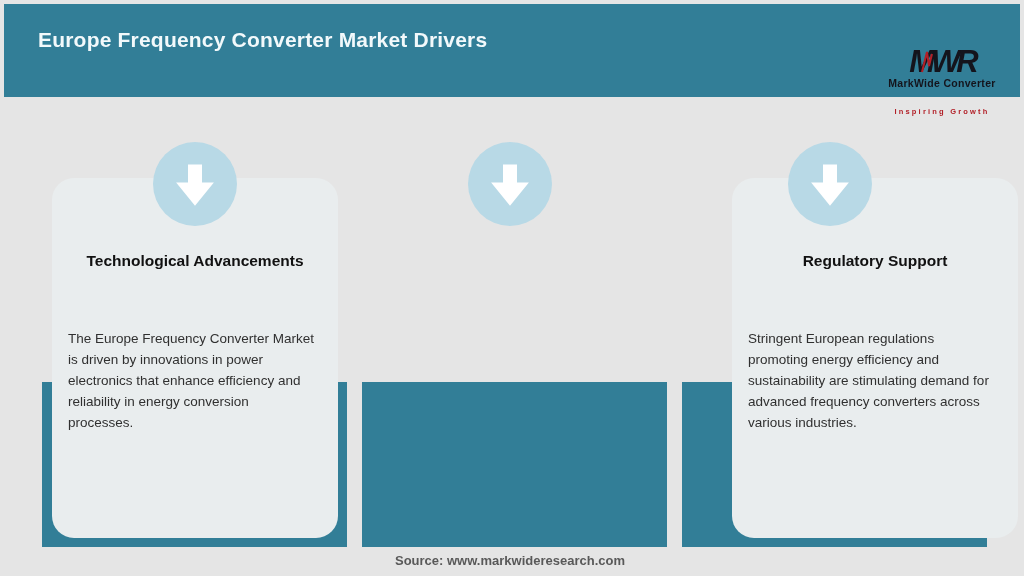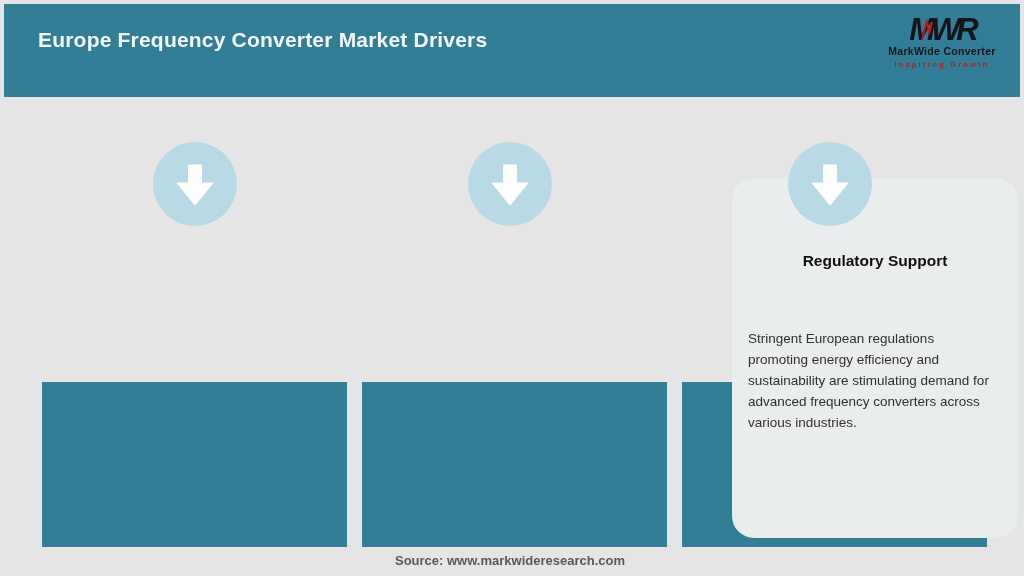--- a/index.html
+++ b/index.html
@@ -11,28 +11,28 @@
   .header{
     position:absolute;left:4px;top:4px;width:1016px;height:93px;
     background:#327E97;
   }
   .header-title{
     position:absolute;left:34px;top:24px;
     font-size:21px;font-weight:bold;color:#f2f9fb;letter-spacing:.2px;
   }
   
   .logo{position:absolute;right:18px;top:9px;width:120px;text-align:center;}
-  .logo-mark-wrap{position:relative;height:34px;}
+  .logo-mark-wrap{position:relative;height:34px;margin-top:32px;}
   .logo-mark{
     display:inline-block;font-style:italic;font-weight:bold;font-size:31px;
     letter-spacing:-4px;color:#14141c;line-height:34px;
   }
   .logo-red-zigzag{position:absolute;left:38px;top:5px;width:14px;height:24px;}
   .logo-name{font-size:10.5px;font-weight:bold;color:#14141c;letter-spacing:.3px;margin-top:-2px;}
-  .logo-tagline{font-size:7.5px;font-weight:bold;color:#b22028;letter-spacing:2.2px;margin-top:3px;}
+  .logo-tagline{font-size:7.5px;font-weight:bold;color:#b22028;letter-spacing:2.2px;margin-top:18px;}
   
   .backing{
     position:absolute;top:382px;height:165px;width:305px;
     background:#327E97;
   }
   .backing.b0{left:42px;} .backing.b1{left:362px;} .backing.b2{left:682px;}
   .card{
     position:absolute;top:178px;width:286px;height:360px;
     background:#E9EDEE;border-radius:22px;
   }
@@ -78,20 +78,28 @@
       </div>
       <div class="logo-name">MarkWide Converter</div>
       <div class="logo-tagline">Inspiring Growth</div>
     </div>
   </div>
 
   <div class="backing b0"></div>
   <div class="backing b1"></div>
   <div class="backing b2"></div>
 
+  <div class="card c0">
+    <div class="card-title">Technological Advancements</div>
+    <div class="card-body">The Europe Frequency Converter Market
+is driven by innovations in power
+electronics that enhance efficiency and
+reliability in energy conversion
+processes.</div>
+  </div>
 
 
   <div class="card c2">
     <div class="card-title">Regulatory Support</div>
     <div class="card-body">Stringent European regulations
 promoting energy efficiency and
 sustainability are stimulating demand for
 advanced frequency converters across
 various industries.</div>
   </div>

